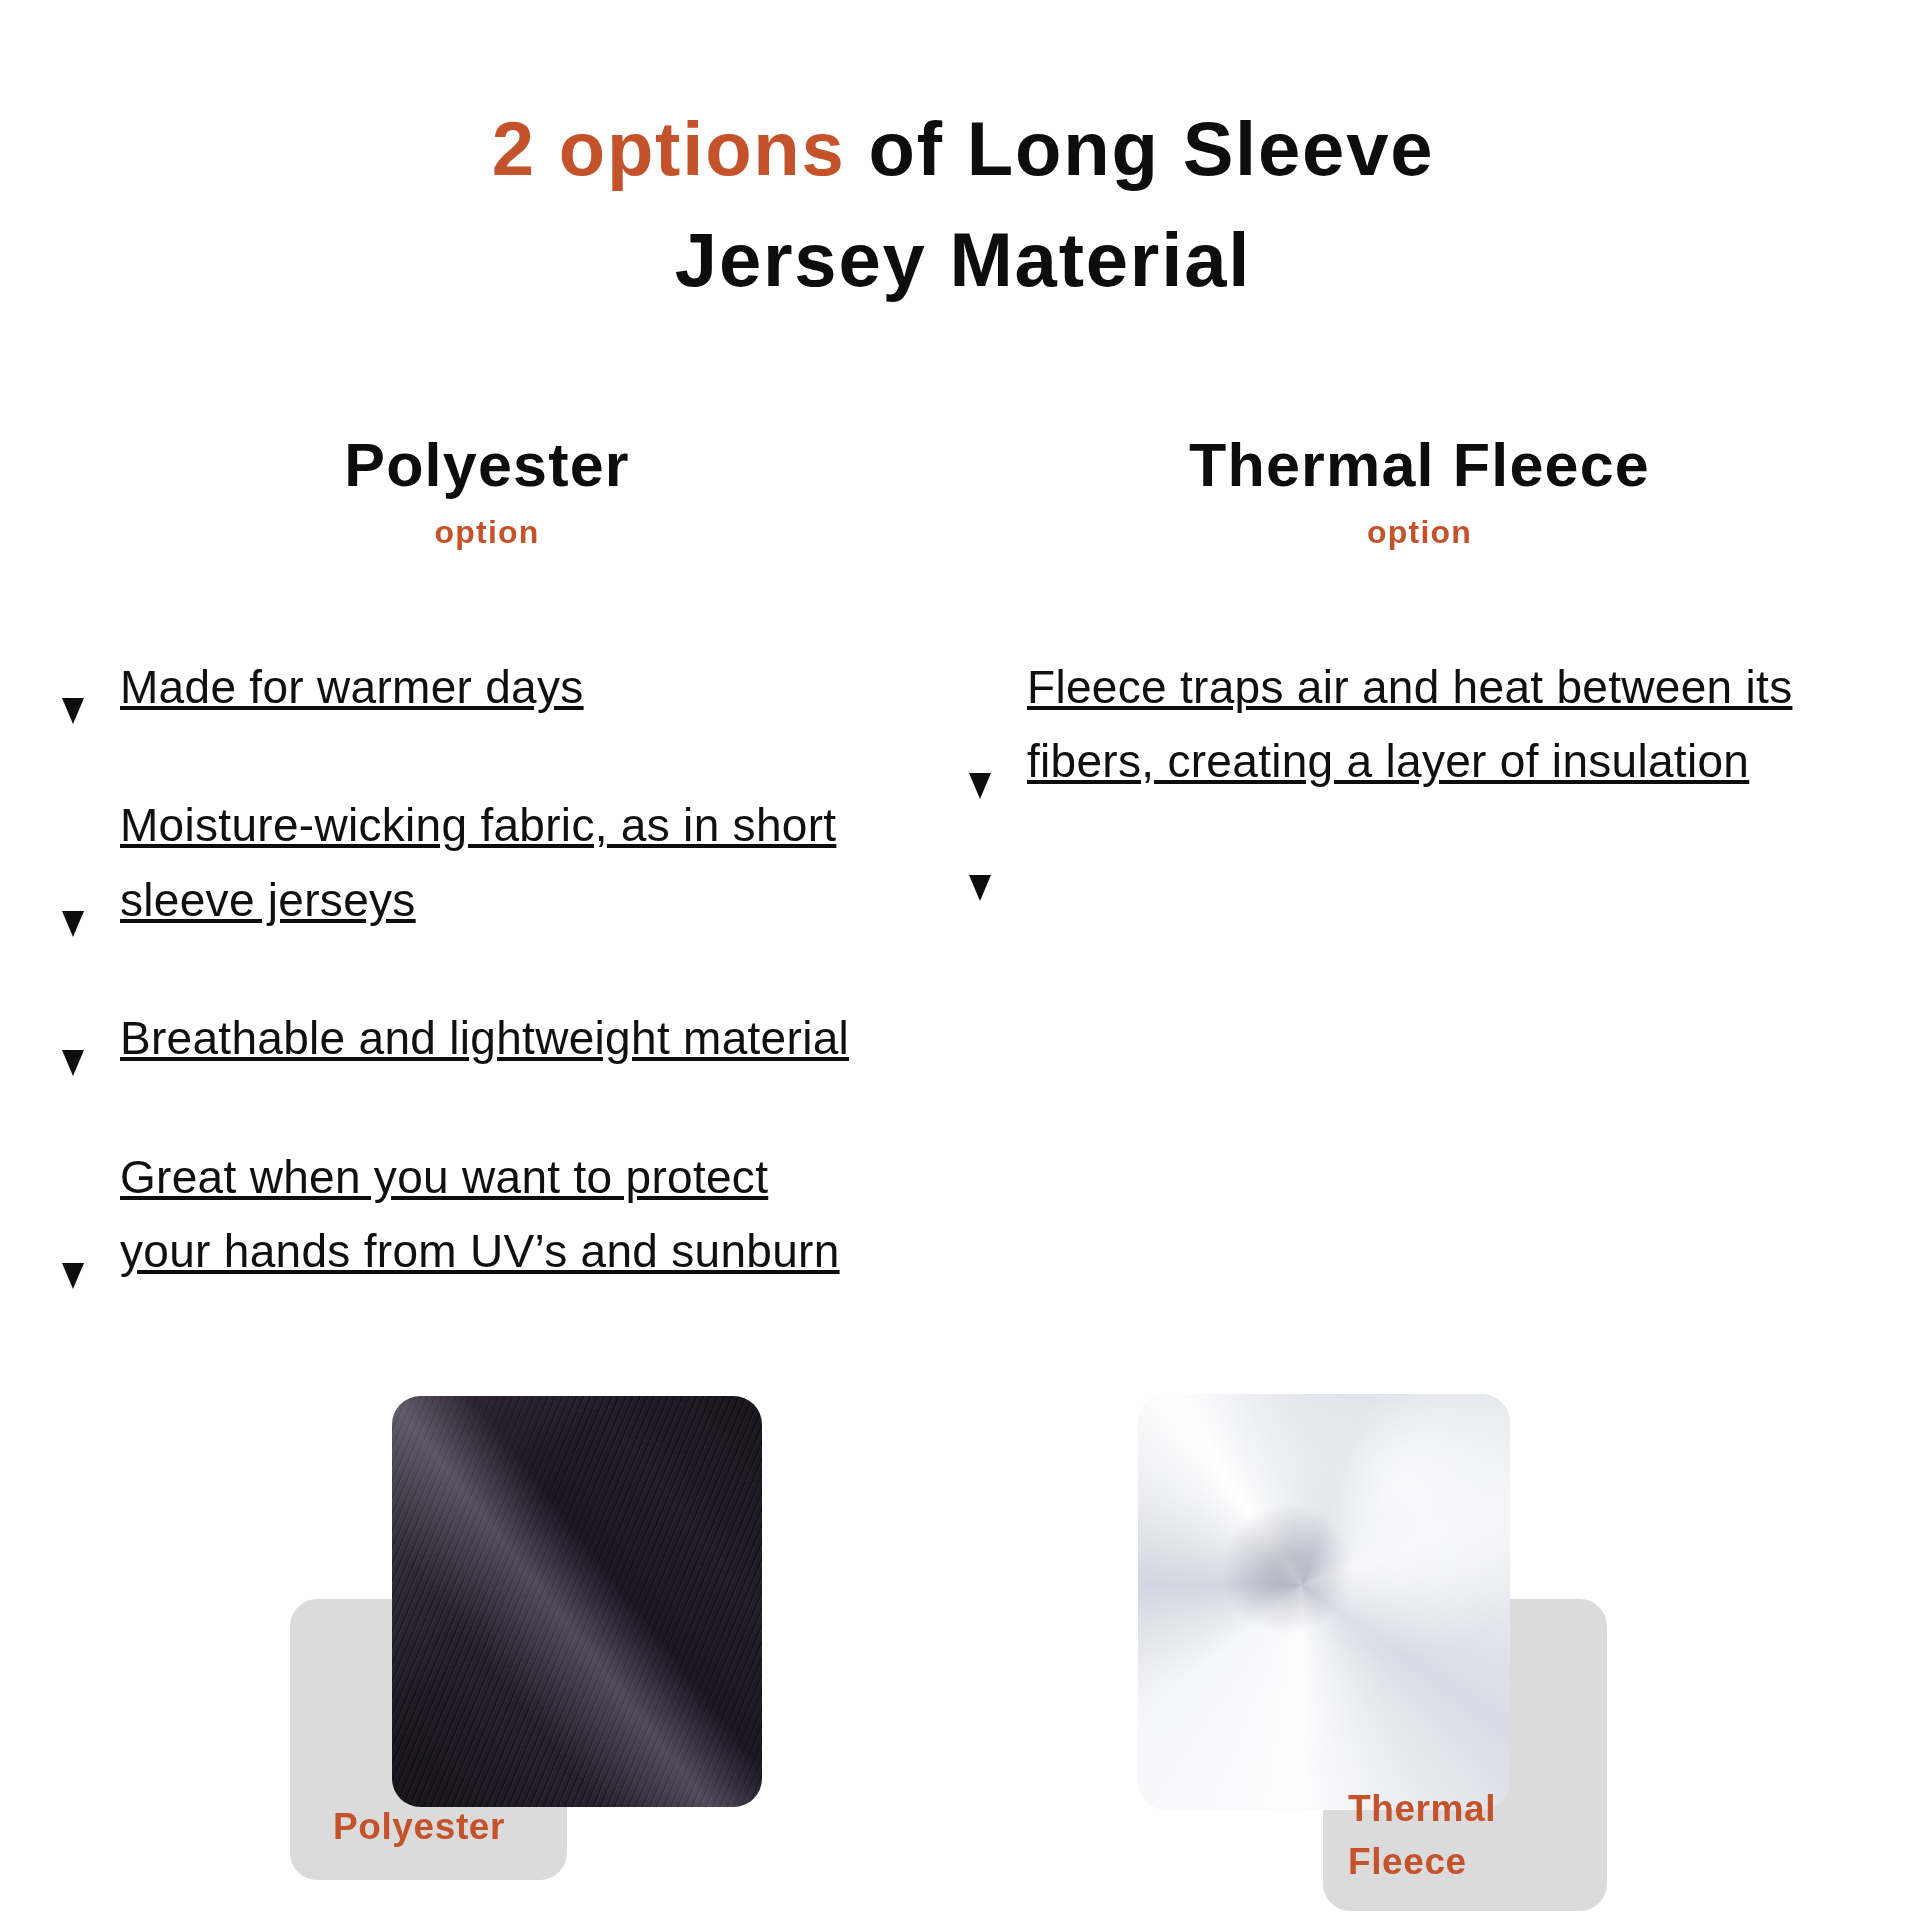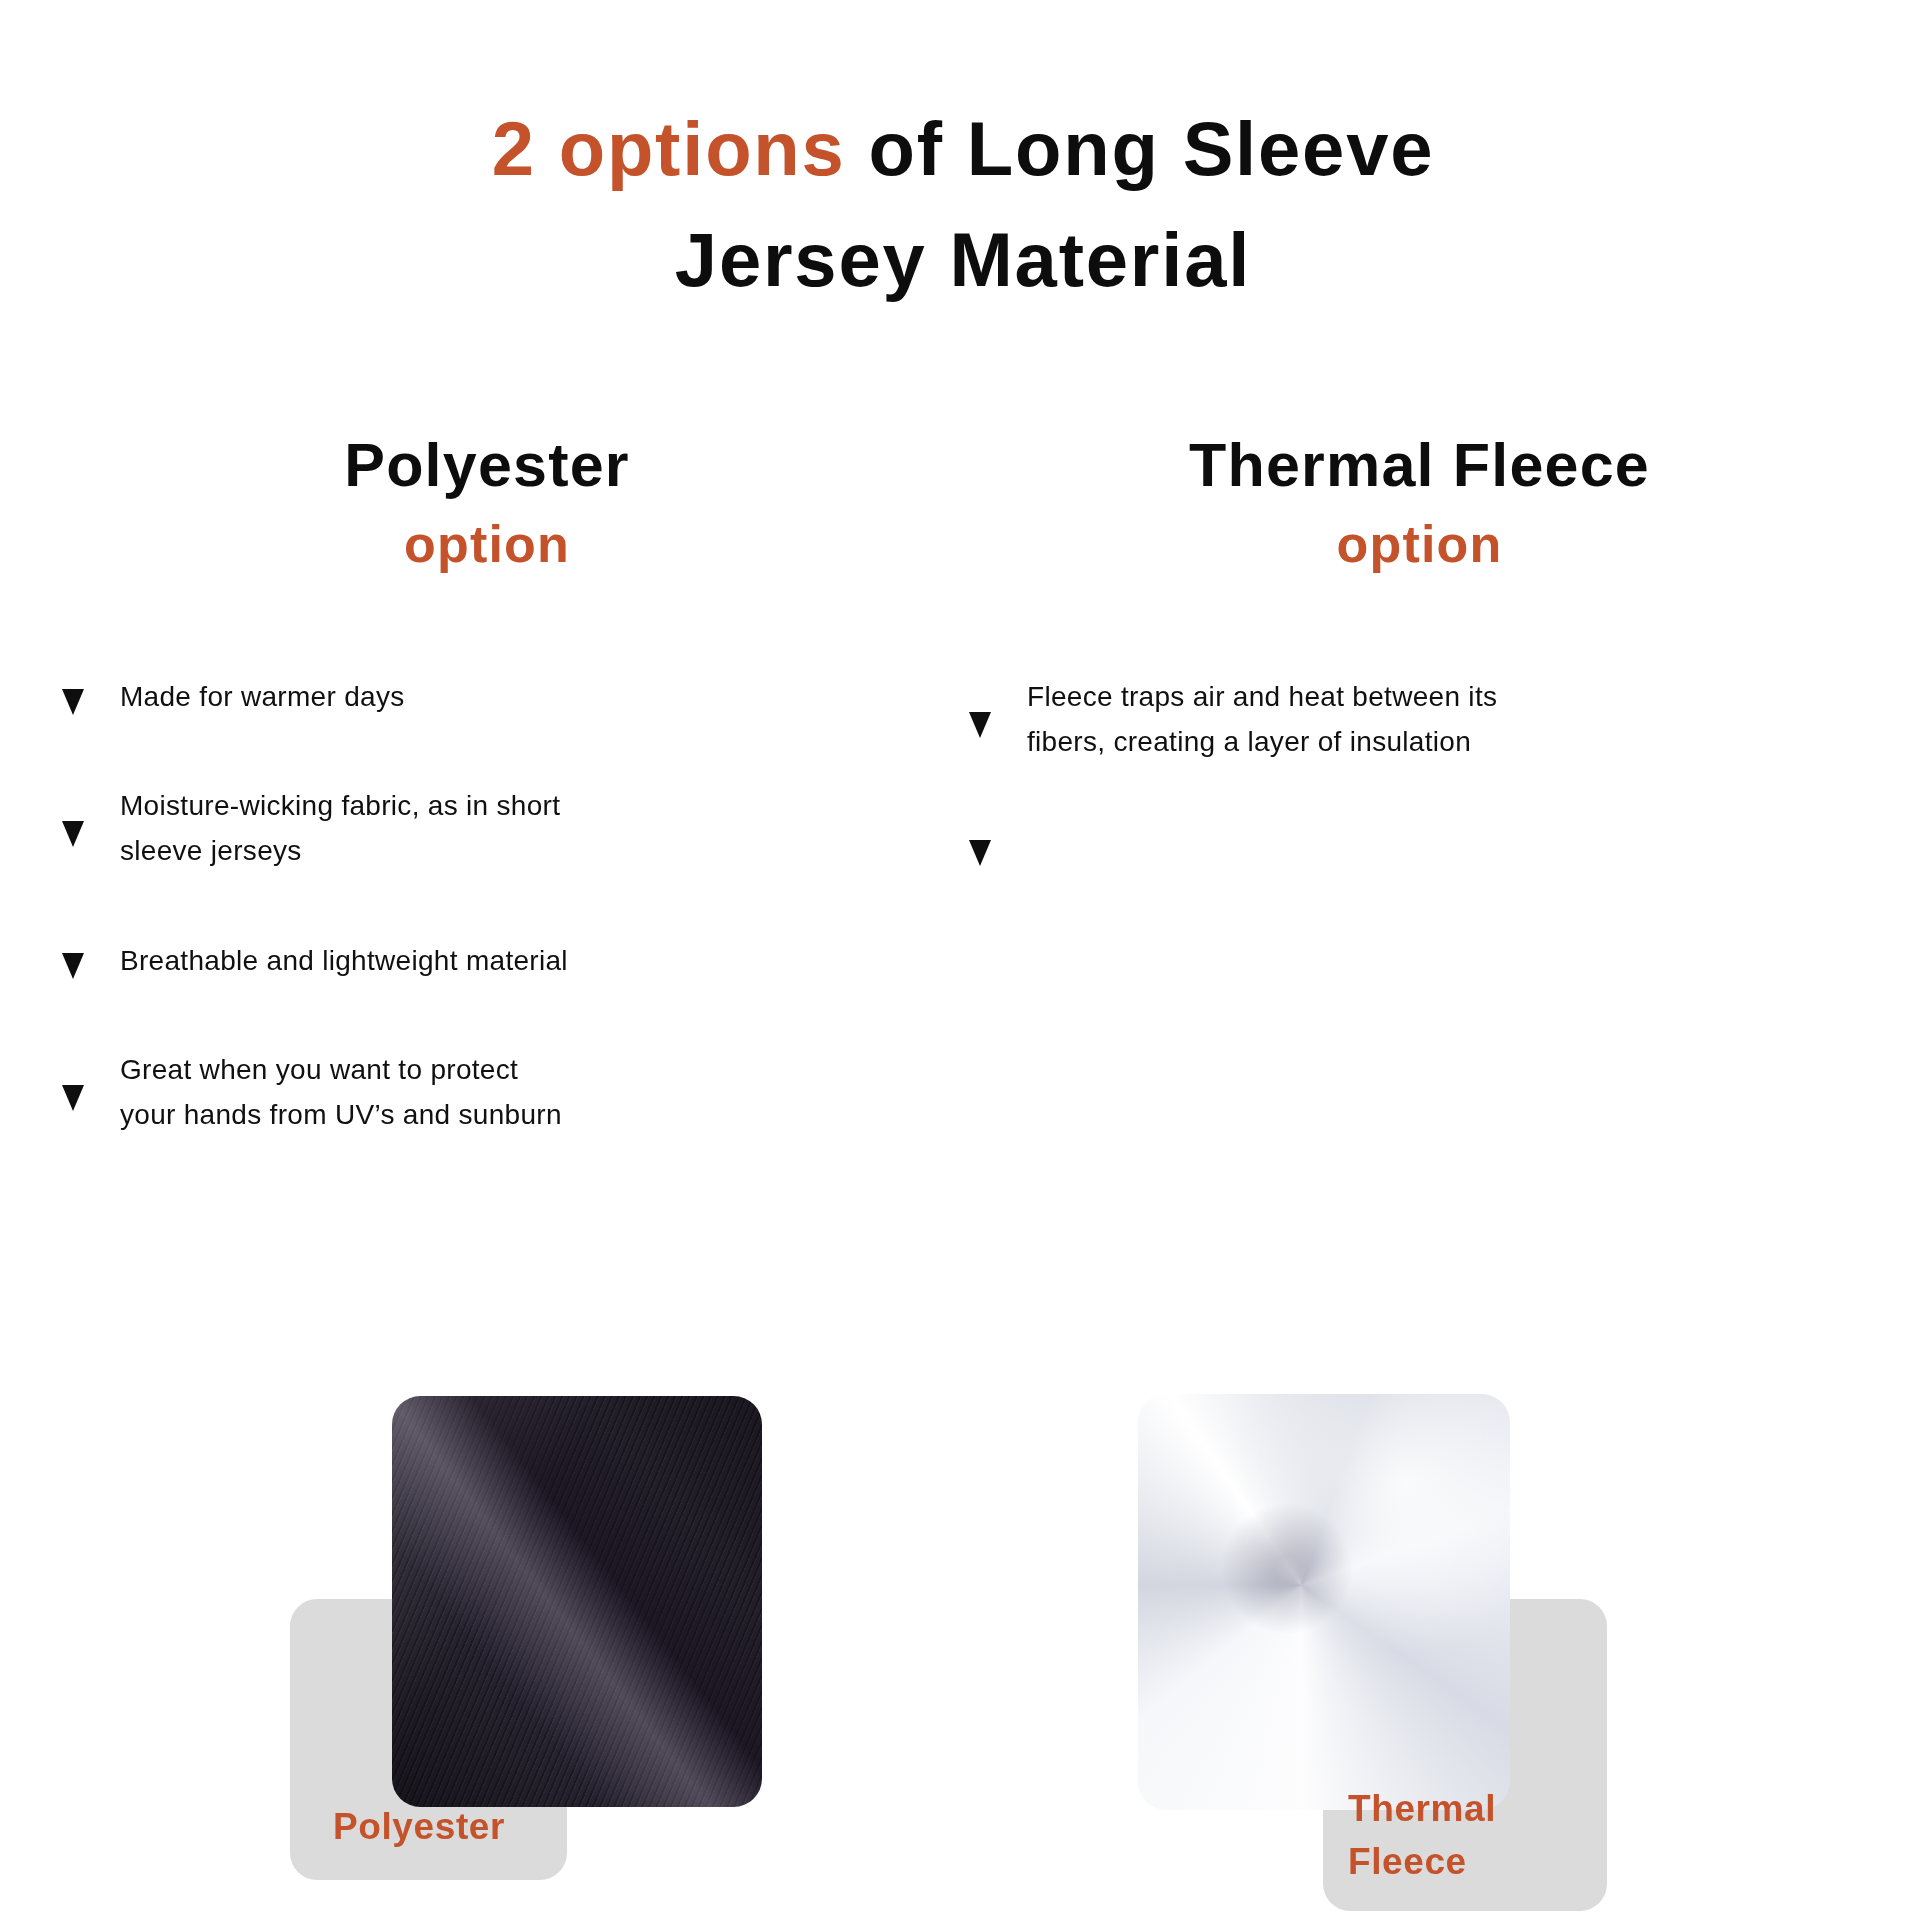--- a/index.html
+++ b/index.html
@@ -25,25 +25,25 @@
 
   
   .column{position:absolute;top:430px;}
   #col-left{left:62px;width:850px;}
   #col-right{left:969px;width:901px;}
   .heading{
     font-size:61px;font-weight:700;text-align:center;letter-spacing:1.2px;
     line-height:1.15;color:var(--text);
   }
   .subheading{
-    font-size:52px;font-weight:700;text-align:center;letter-spacing:1.2px;
+    font-size:32px;font-weight:700;text-align:center;letter-spacing:1.2px;
     line-height:1.2;color:var(--accent);margin-top:13px;
   }
   .bullets{margin-top:98px;display:flex;flex-direction:column;gap:64px;}
-  .bullet{display:flex;align-items:center;font-size:28px;line-height:1.62;}
+  .bullet{display:flex;align-items:flex-end;font-size:46px;line-height:1.62;text-decoration:underline;}
   .tri{
     flex:none;width:0;height:0;margin-top:12px;
     border-left:11.3px solid transparent;border-right:11.3px solid transparent;
     border-top:26px solid #0e0e0e;
   }
   .bullet .text{margin-left:36px;white-space:pre-line;letter-spacing:0.3px;color:#101010;}
 
   
   .card{position:absolute;background:var(--card);border-radius:27px;z-index:1;}
   #card-polyester{left:290px;top:1599px;width:277px;height:281px;}

